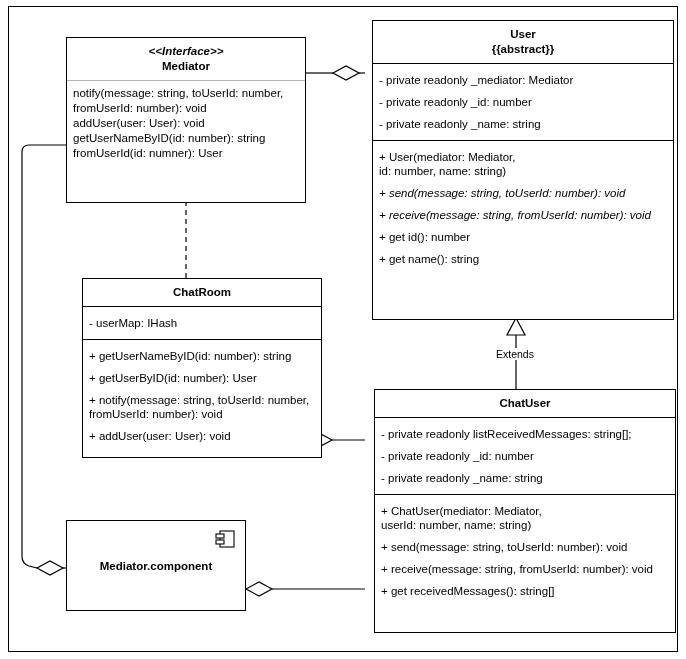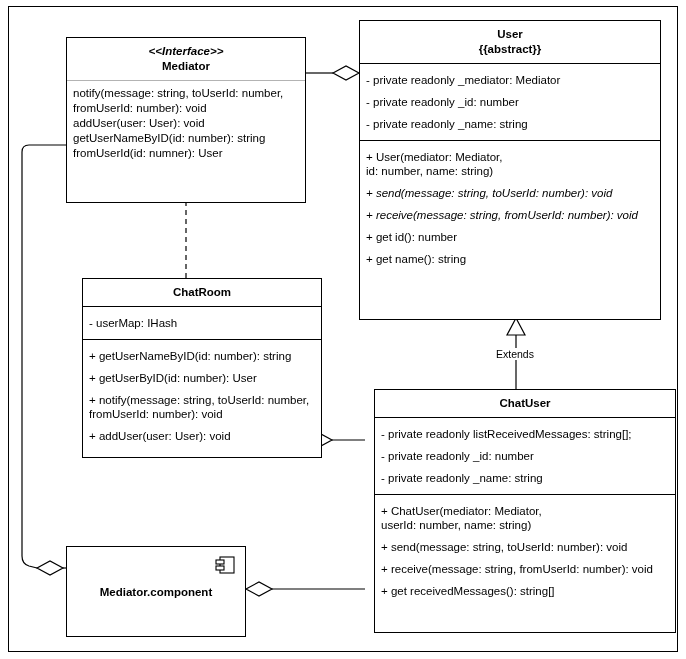--- a/index.html
+++ b/index.html
@@ -166,21 +166,21 @@
     </div>
     <div class="uml-section sep-gray">
       <div class="uml-row compact">notify(message: string, toUserId: number,
           fromUserId: number): void</div>
       <div class="uml-row compact">addUser(user: User): void</div>
       <div class="uml-row compact">getUserNameByID(id: number): string</div>
       <div class="uml-row compact">fromUserId(id: numner): User</div>
     </div>
   </div>
 
-  <div class="umlbox" style="left:359px; top:20px; width:302px; height:300px;">
+  <div class="umlbox" style="left:372px; top:20px; width:302px; height:300px;">
     <div class="uml-title">
       <span class="sub">User</span>
       <span class="sub">{{abstract}}</span>
     </div>
     <div class="uml-section sep-black">
       <div class="uml-row">- private readonly _mediator: Mediator</div>
       <div class="uml-row">- private readonly _id: number</div>
       <div class="uml-row">- private readonly _name: string</div>
     </div>
     <div class="uml-section sep-black">
@@ -220,21 +220,21 @@
     </div>
     <div class="uml-section sep-black">
       <div class="uml-row">+ ChatUser(mediator: Mediator,
          userId: number, name: string)</div>
       <div class="uml-row">+ send(message: string, toUserId: number): void</div>
       <div class="uml-row">+ receive(message: string, fromUserId: number): void</div>
       <div class="uml-row">+ get receivedMessages(): string[]</div>
     </div>
   </div>
 
-  <div class="component-box" style="left:66px; top:546px; width:180px; height:91px;">
+  <div class="component-box" style="left:66px; top:520px; width:180px; height:91px;">
     <svg class="component-icon" viewBox="0 0 20 18">
       <rect x="5" y="1" width="14" height="16" fill="#ffffff" stroke="#000" stroke-width="1.1"></rect>
       <rect x="1" y="4" width="8" height="4" fill="#ffffff" stroke="#000" stroke-width="1.1"></rect>
       <rect x="1" y="10" width="8" height="4" fill="#ffffff" stroke="#000" stroke-width="1.1"></rect>
     </svg>
     <div class="component-label">Mediator.component</div>
   </div>
 
 </div>
 

